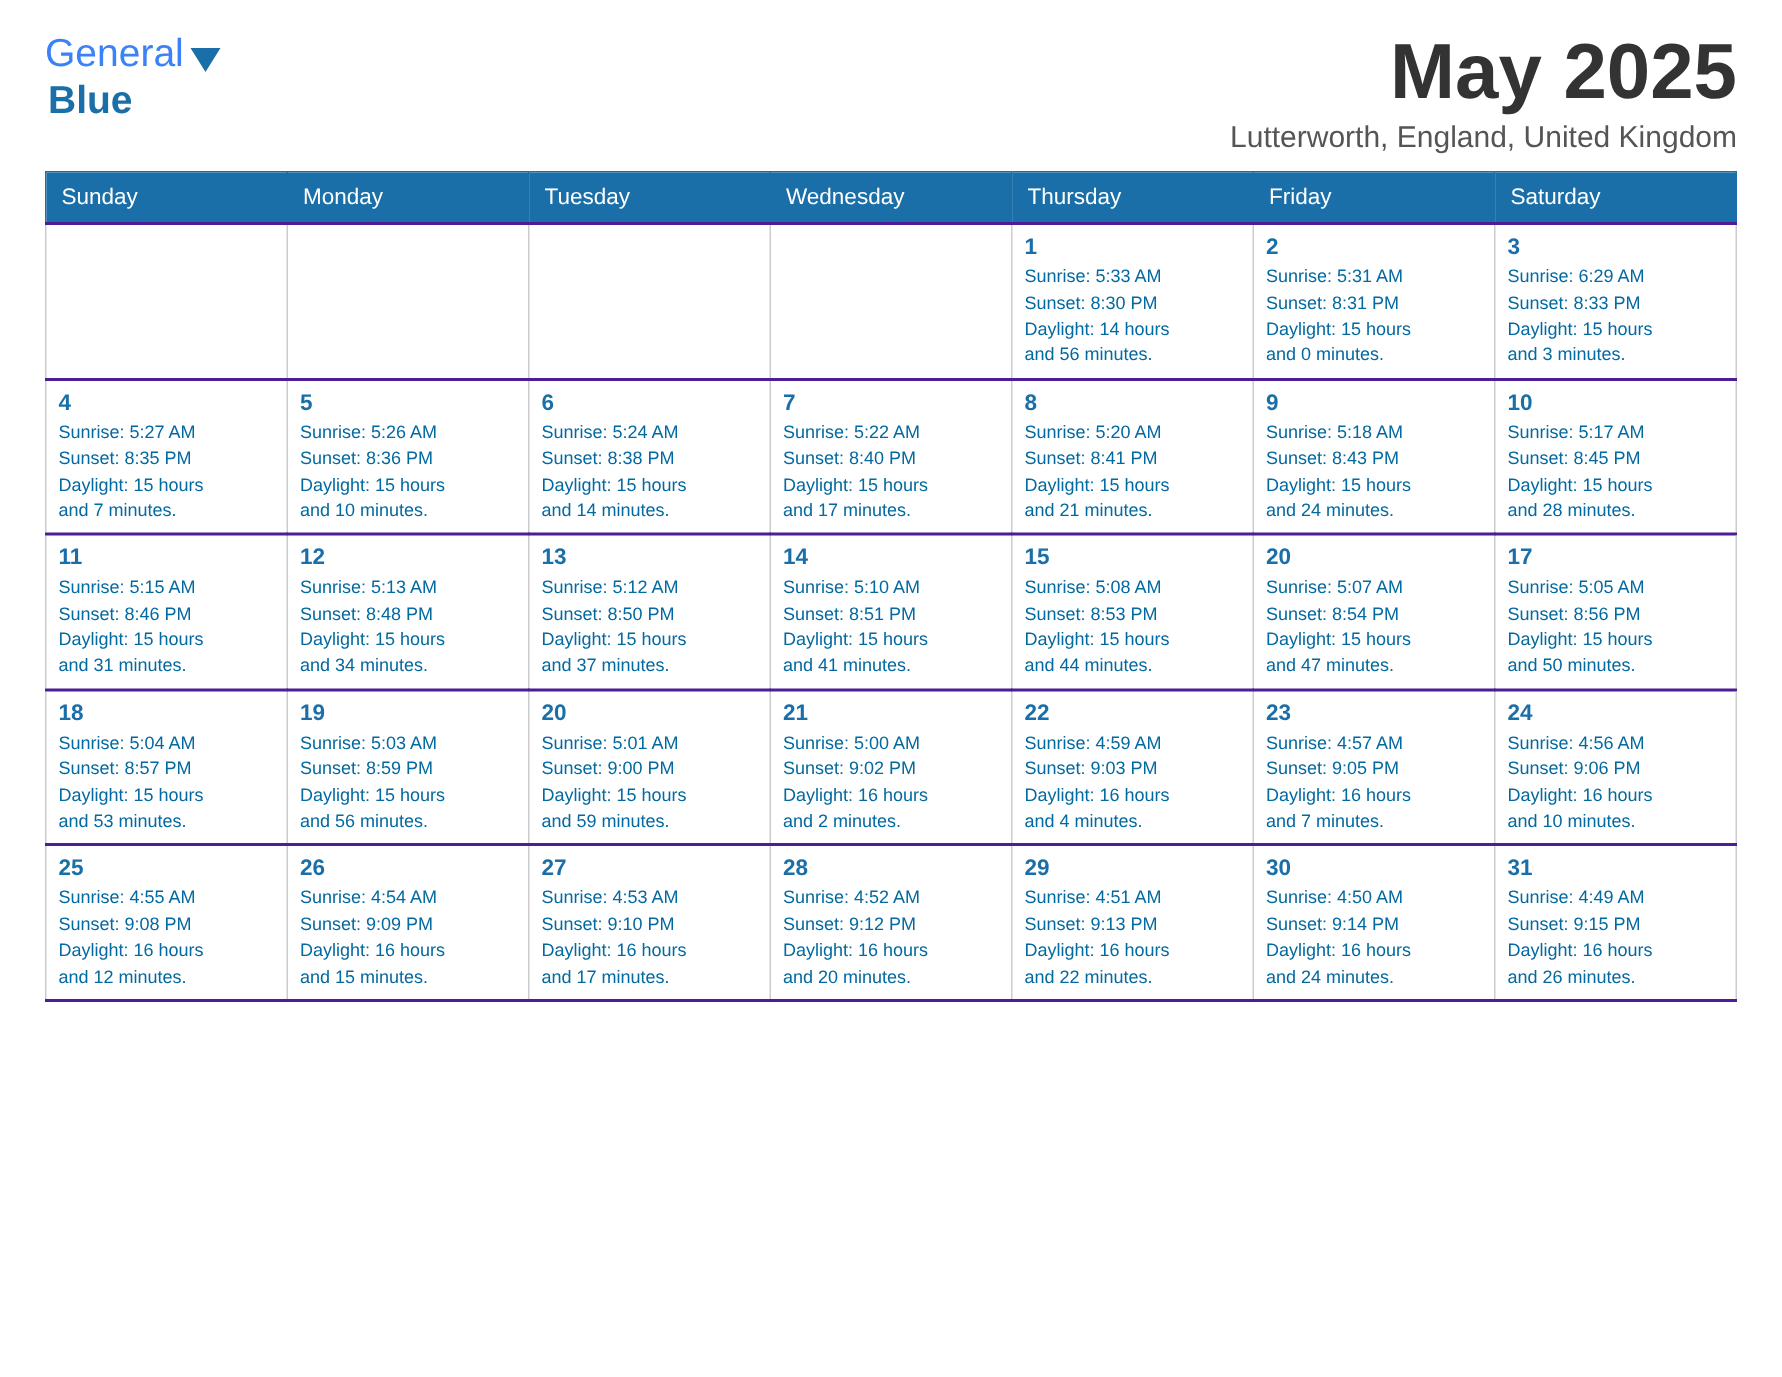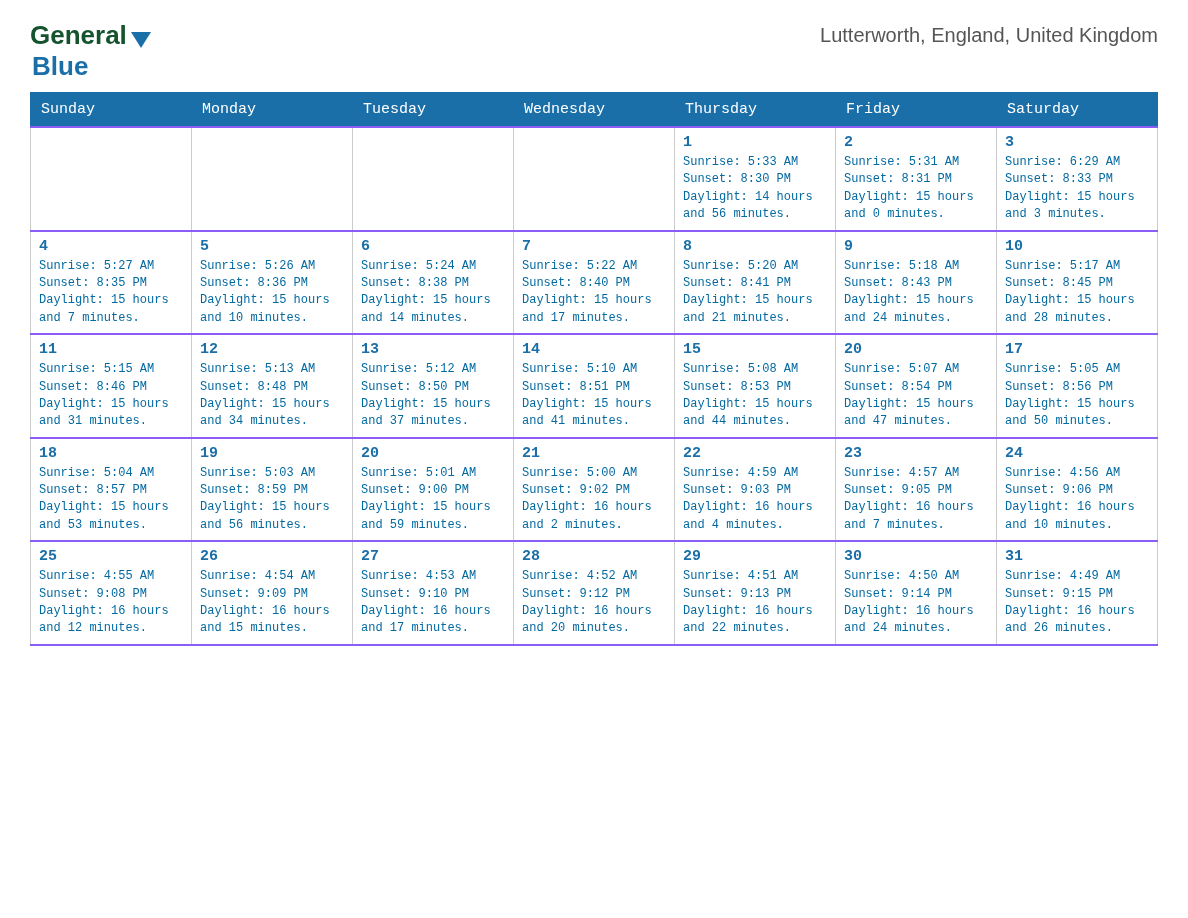--- a/index.html
+++ b/index.html
@@ -16,22 +16,22 @@
       justify-content: space-between;
       align-items: flex-start;
       margin-bottom: 10px;
     }
     .logo {
       display: flex;
       align-items: center;
     }
     .logo-text-general {
       font-size: 26px;
-      font-weight: bold;
-      color: #14532d;
+      font-weight: normal;
+      color: #3b82f6;
     }
     .logo-text-blue {
       font-size: 26px;
       font-weight: bold;
       color: #1a6fa8;
     }
     .title-block {
       text-align: right;
     }
     .month-title {
@@ -77,38 +77,38 @@
     }
     .day-info {
       font-size: 12px;
       color: #0369a1;
       line-height: 1.45;
     }
     .empty-cell {
       background: #fff;
     }
     tr {
-      border-bottom: 2px solid #8b5cf6;
-      font-family: Liberation Mono, monospace;
+      border-bottom: 2px solid #4c1d95;
     }
   </style>
 </head>
 <body>
 
 <div class="header">
   <div class="logo">
     <div>
       <div style="display:flex;align-items:center;">
         <span class="logo-text-general">General</span>
         <div style="width:0;height:0;border-left:10px solid transparent;border-right:10px solid transparent;border-top:16px solid #1a6fa8;margin-left:4px;margin-top:8px;"></div>
       </div>
       <span class="logo-text-blue" style="margin-left:2px;">Blue</span>
     </div>
   </div>
   <div class="title-block">
+    <div class="month-title">May 2025</div>
     <div class="location">Lutterworth, England, United Kingdom</div>
   </div>
 </div>
 
 <table class="calendar-table">
   <thead>
     <tr>
     <th>Sunday</th>
         <th>Monday</th>
         <th>Tuesday</th>

